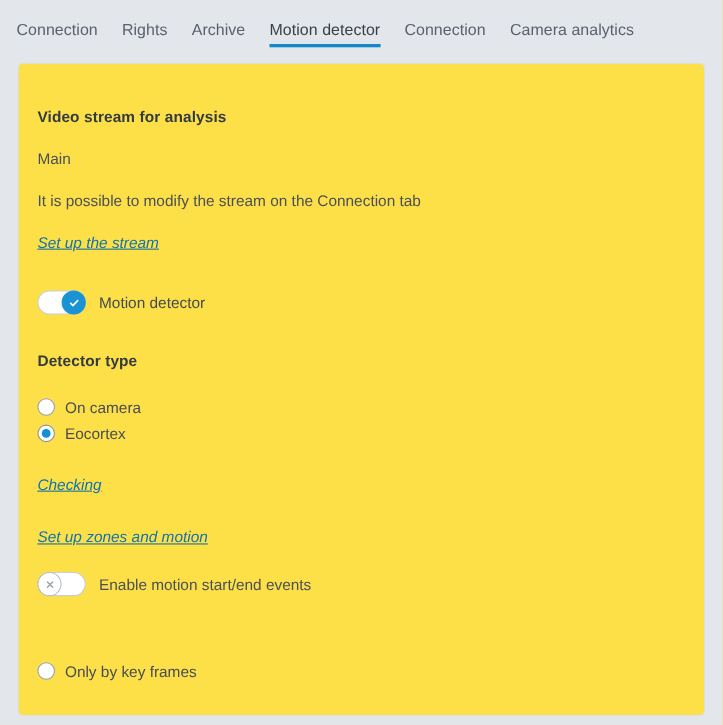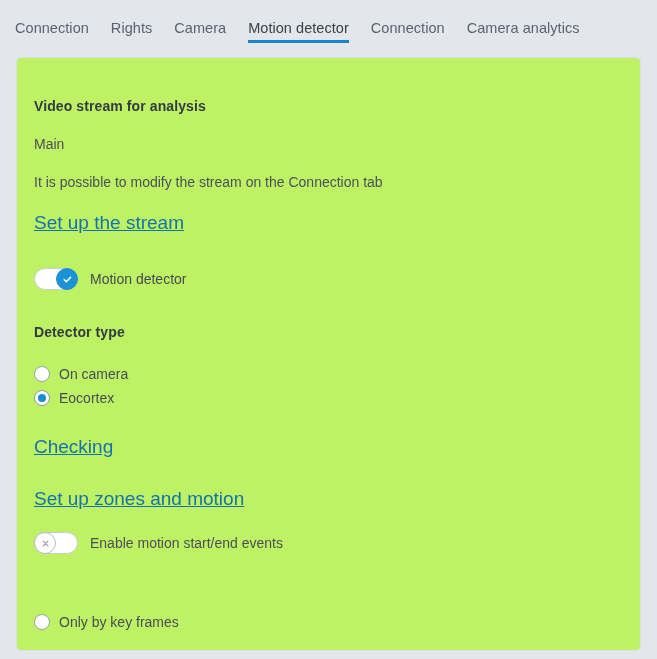--- a/index.html
+++ b/index.html
@@ -48,21 +48,21 @@
   }
 
   
   .card {
     position: absolute;
     left: 16px;
     top: 57px;
     width: 625px;
     height: 594px;
     box-sizing: border-box;
-    background: #bef264;
+    background: #fde047;
     border: 1px solid #dcdfe5;
     border-radius: 5px;
   }
   .card-inner {
     padding: 40px 0 0 17px;
   }
 
   
   .section-title {
     font-size: 14px;
@@ -70,25 +70,26 @@
     color: #343a42;
     margin: 0;
     letter-spacing: 0.1px;
   }
   .plain {
     font-size: 14px;
     color: #4a5059;
     margin: 0;
   }
   .link {
-    font-size: 19px;
+    font-size: 14px;
     color: #1273ad;
     text-decoration: underline;
     cursor: pointer;
     display: inline-block;
+    font-style: italic;
   }
 
   .row-gap-22 { height: 22px; }
   .row-gap-26 { height: 26px; }
   .row-gap-30 { height: 30px; }
   .row-gap-34 { height: 34px; }
 
   
   .toggle-row {
     display: flex;
@@ -200,21 +201,21 @@
 <body>
 
 <div class="tabbar">
   <div class="tab">
     <span>Connection</span>
   </div>
   <div class="tab">
     <span>Rights</span>
   </div>
   <div class="tab">
-    <span>Camera</span>
+    <span>Archive</span>
   </div>
   <div class="tab active">
     <span>Motion detector</span>
   </div>
   <div class="tab">
     <span>Connection</span>
   </div>
   <div class="tab">
     <span>Camera analytics</span>
   </div>

